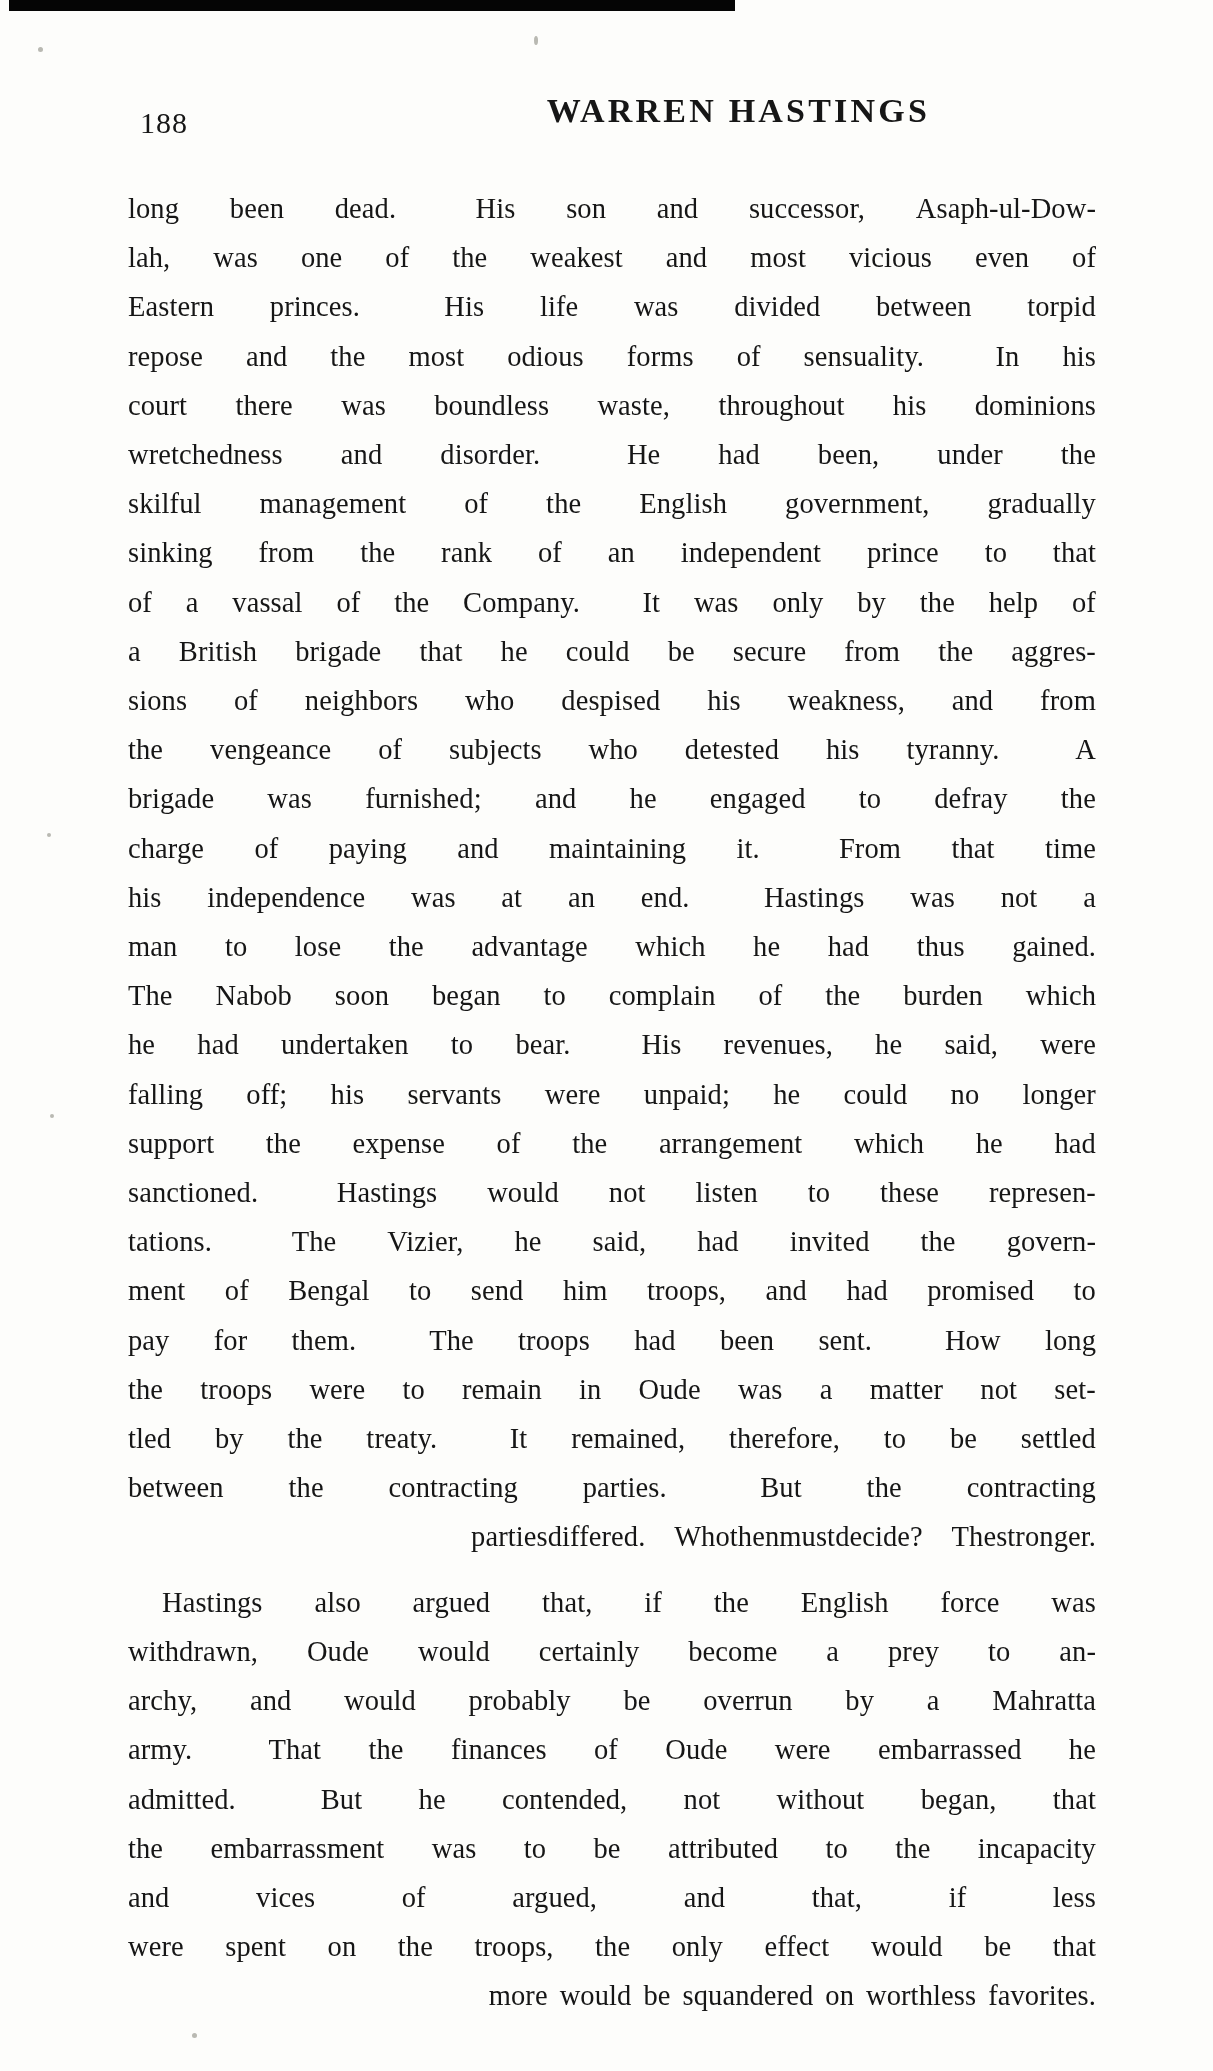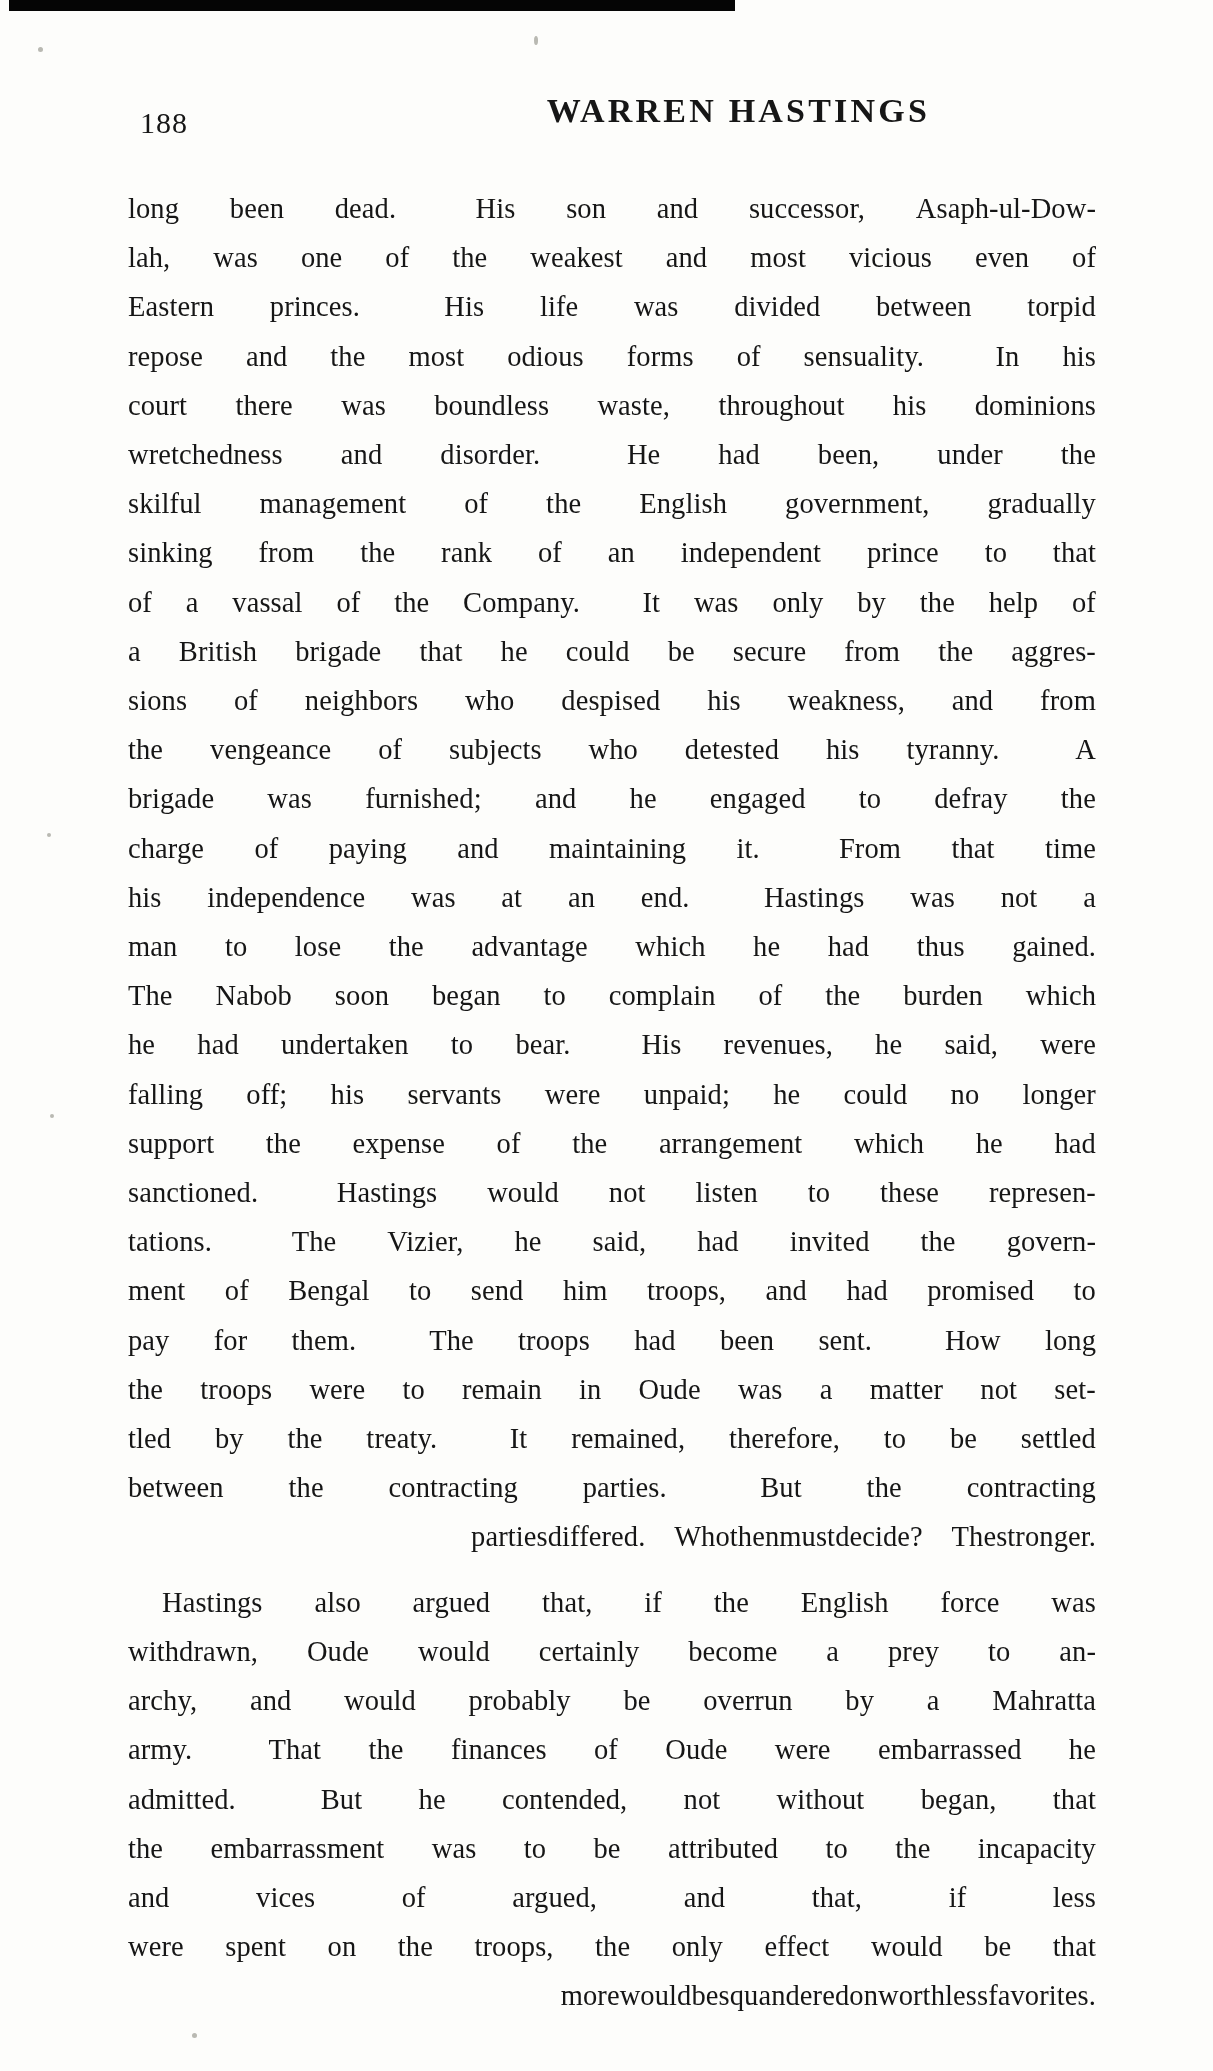--- a/index.html
+++ b/index.html
@@ -547,21 +547,21 @@
           <span>on</span>
           <span>the</span>
           <span>troops,</span>
           <span>the</span>
           <span>only</span>
           <span>effect</span>
           <span>would</span>
           <span>be</span>
           <span>that</span>
         </span>
-        <span class="just-line last" style="gap: 0px;">
+        <span class="just-line last" style="gap: 12px;">
           <span>more </span>
           <span>would </span>
           <span>be </span>
           <span>squandered </span>
           <span>on </span>
           <span>worthless </span>
           <span>favorites.</span>
         </span>
       </p>
     </div>

